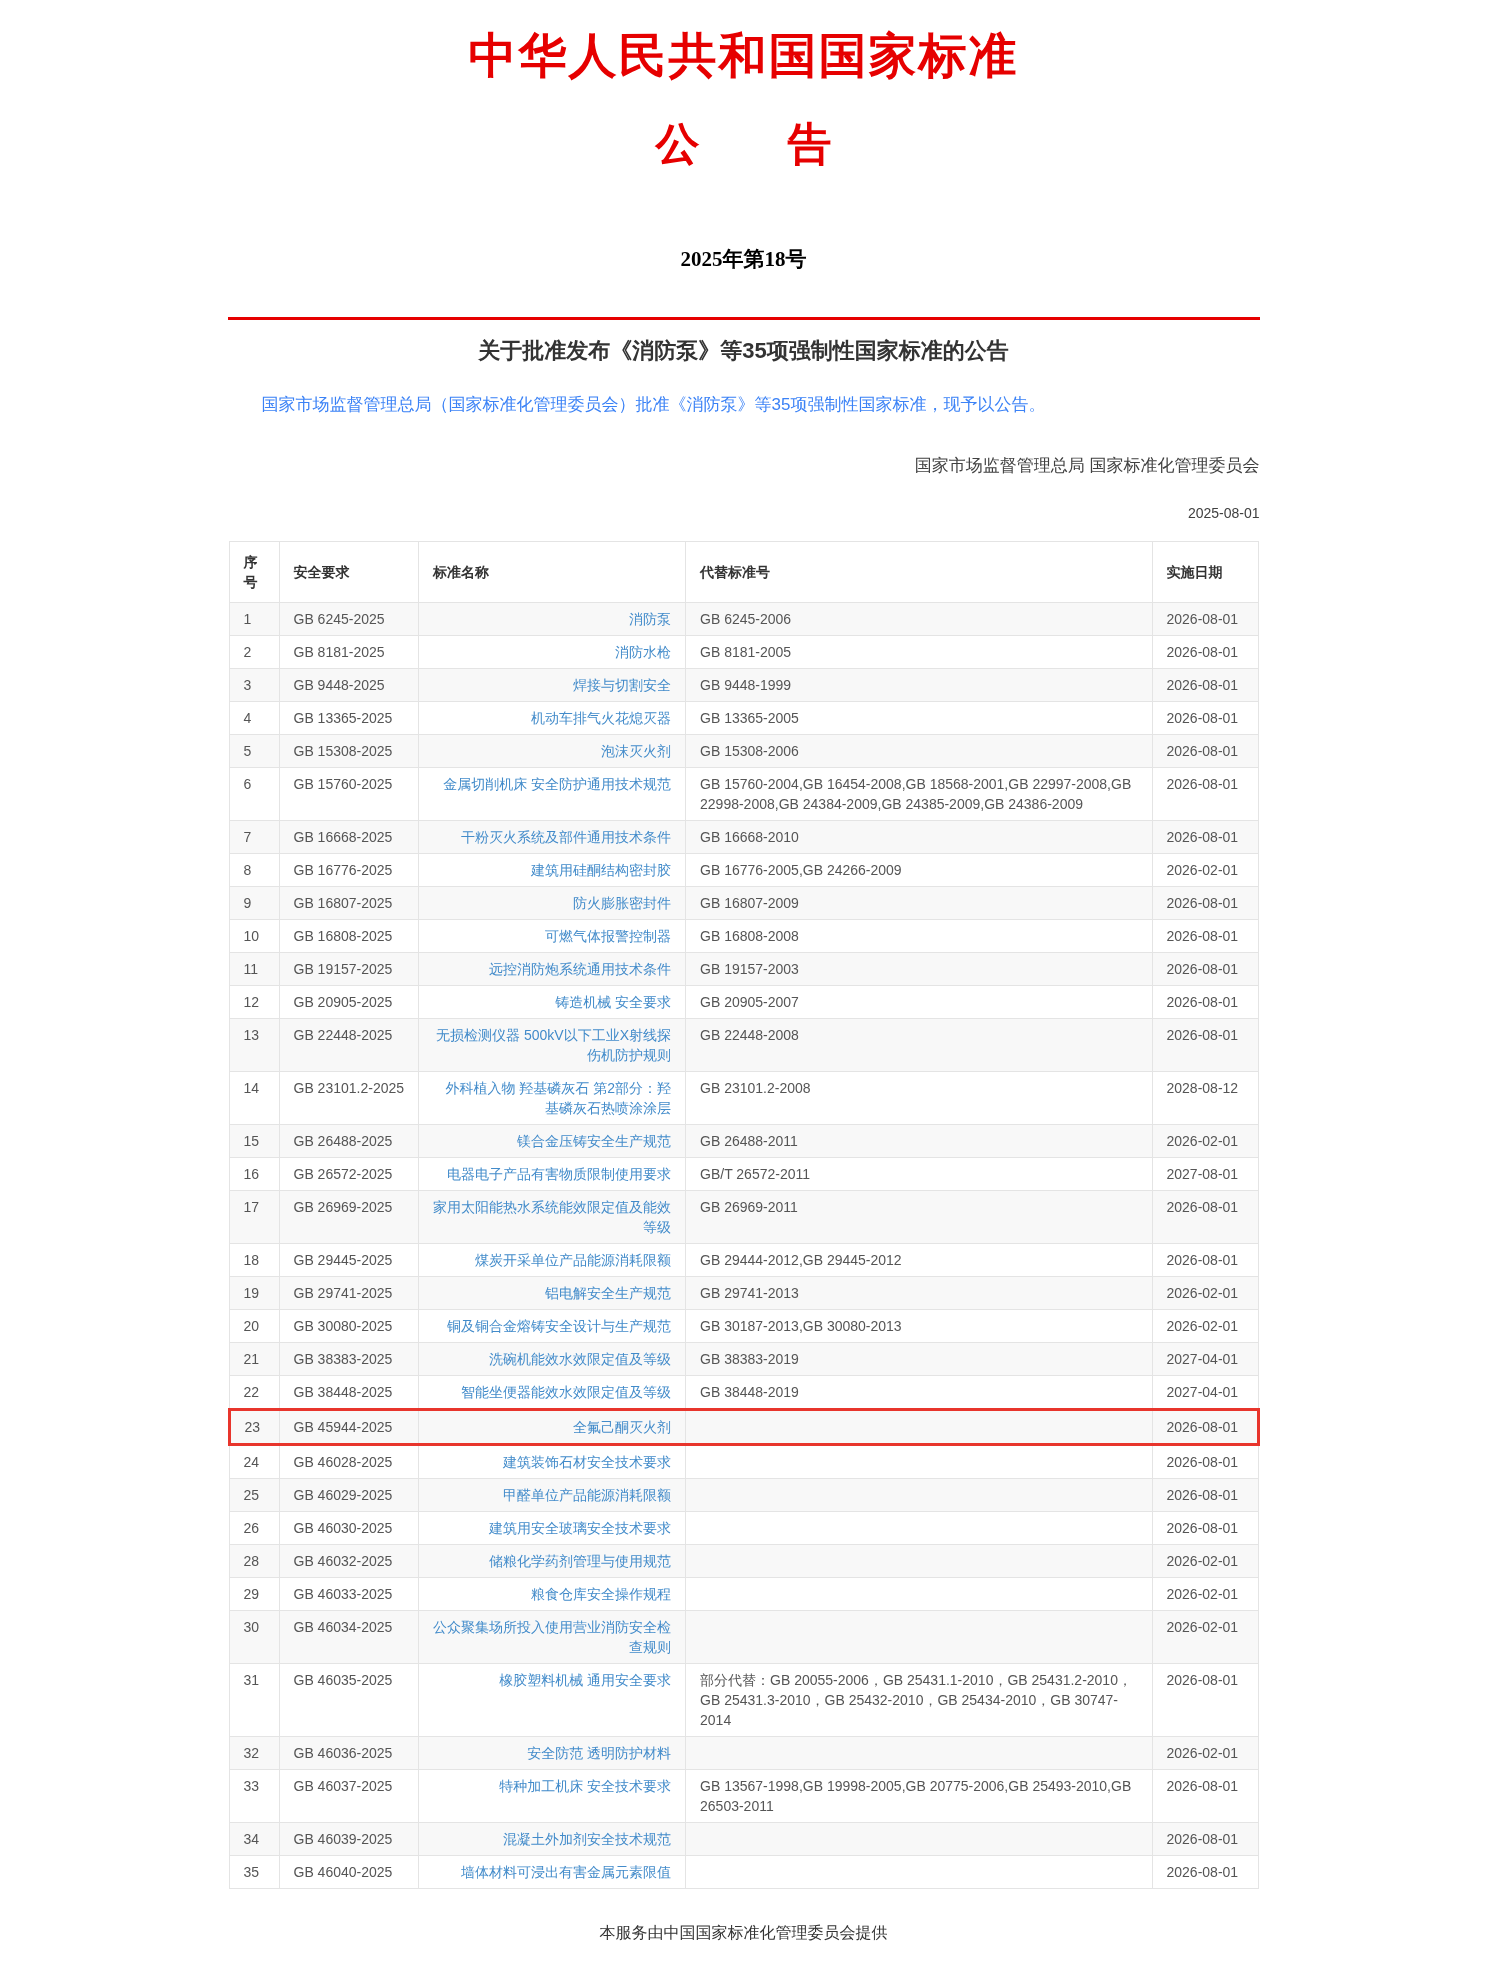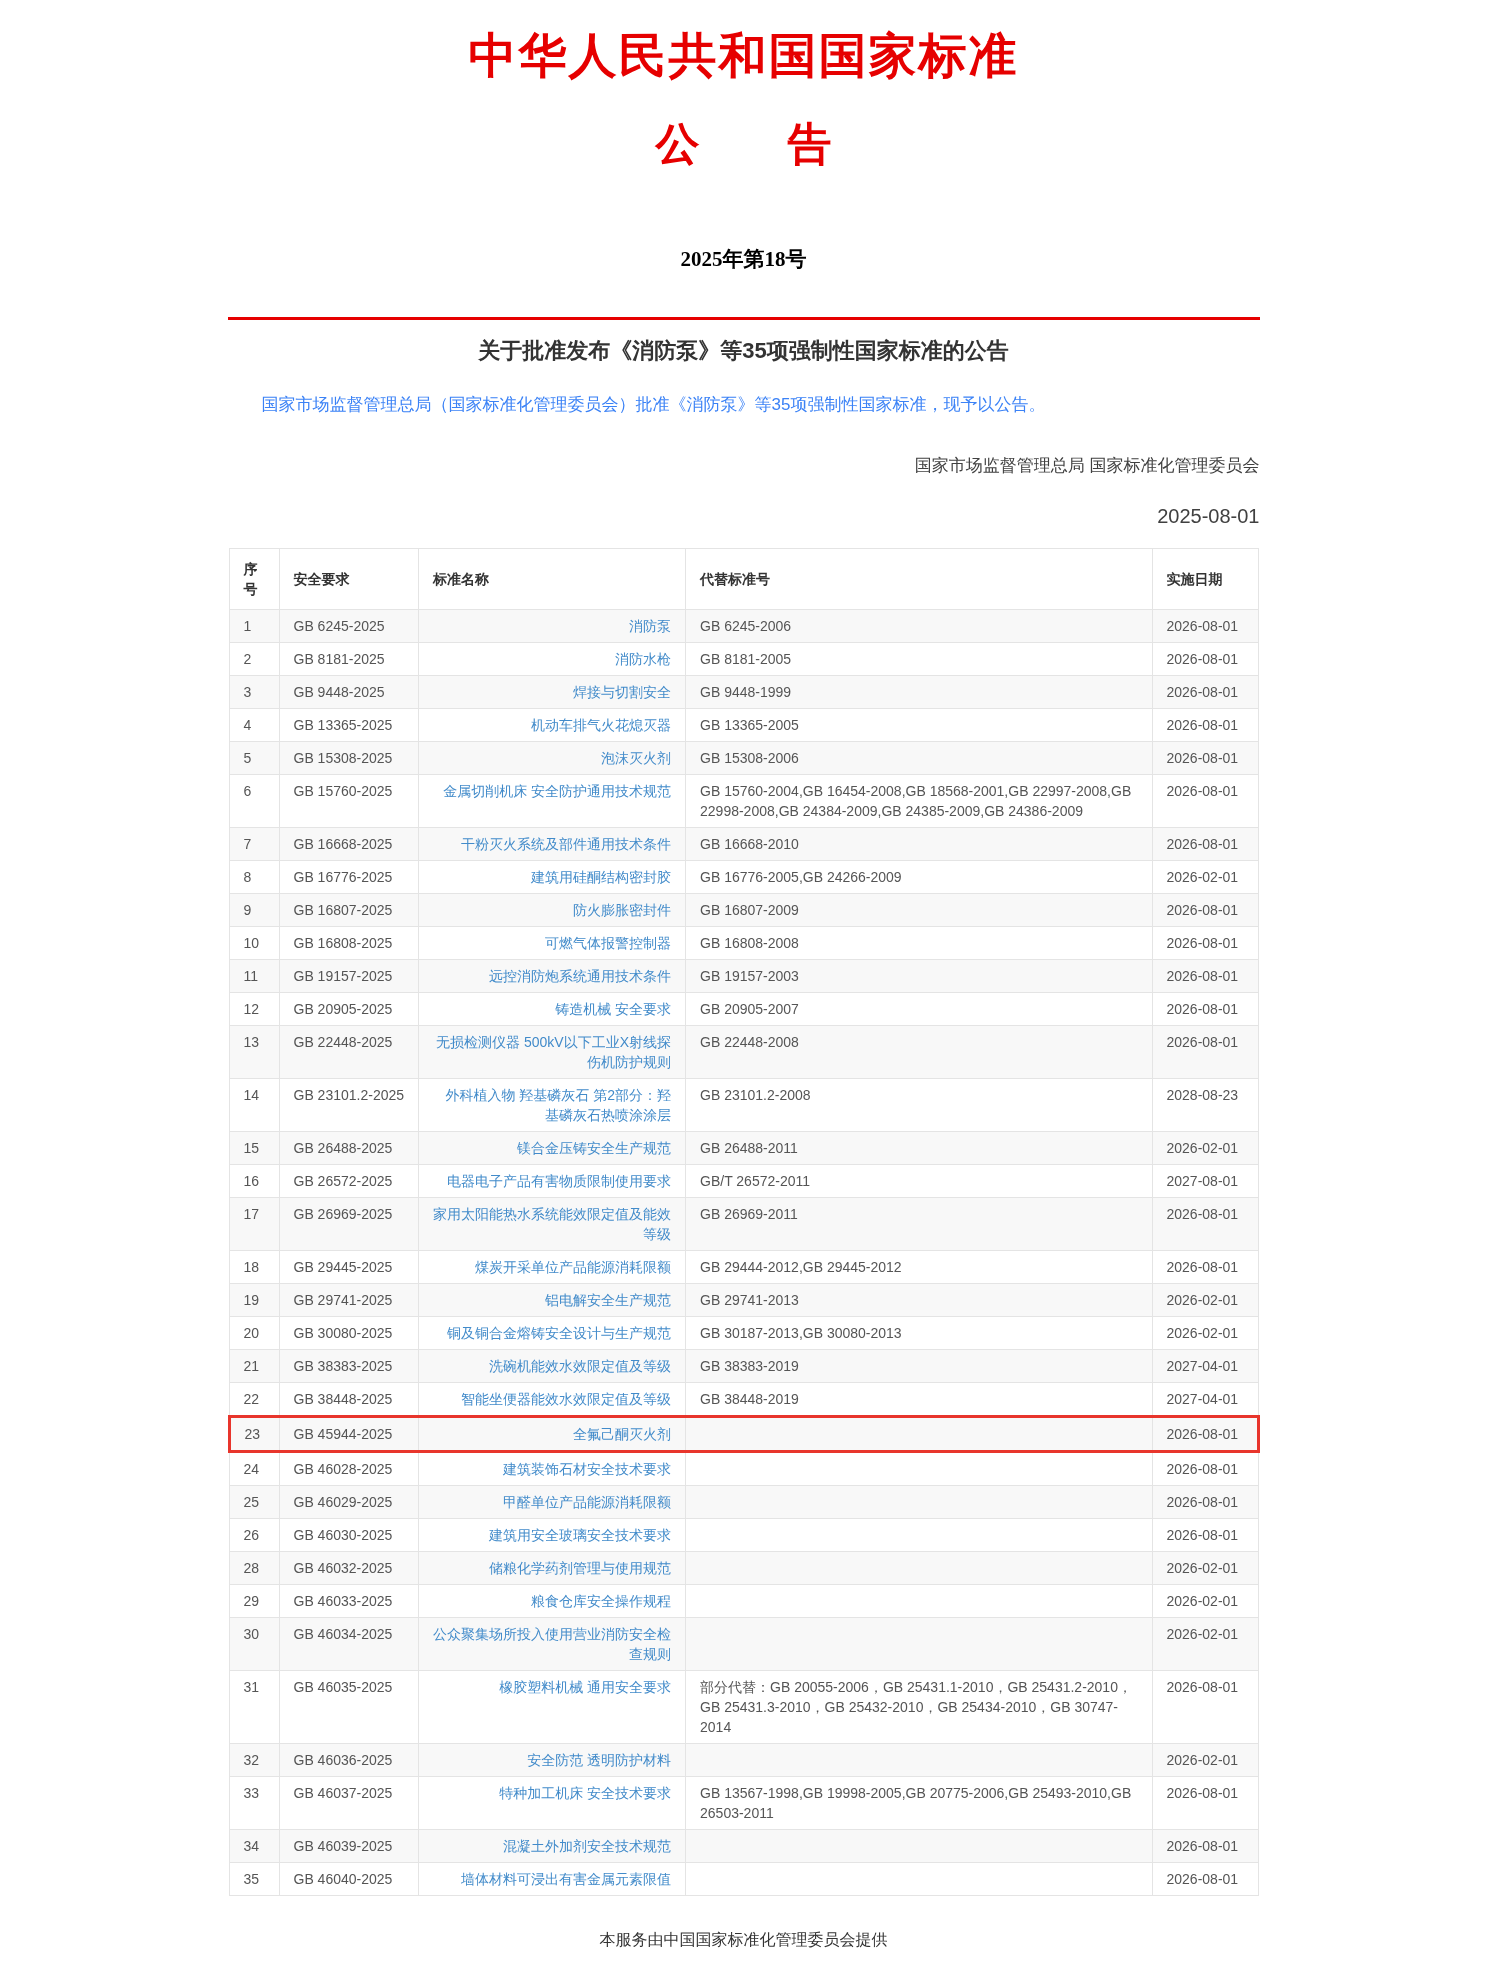--- a/index.html
+++ b/index.html
@@ -22,21 +22,21 @@
     font-weight:bold; font-size:21px;
   }
   .red-rule { height:3px; background:#e60000; margin-top:44px; }
 
   .attach { font-size:15px; color:#333; margin-top:8px; }
   .attach a { color:#337ab7; text-decoration:none; cursor:pointer; }
 
   .doc-title { text-align:center; font-size:22px; font-weight:bold; color:#333; margin-top:16px; }
   .doc-para  { font-size:17px; color:#3b82f6; margin-top:26px; text-indent:2em; line-height:1.5; }
   .agency    { text-align:right; font-size:17px; color:#404040; margin-top:36px; }
-  .pubdate   { text-align:right; font-size:20px; color:#404040; margin-top:28px; }
+  .pubdate   { text-align:right; font-size:14px; color:#404040; margin-top:28px; }
 
   table.std { width:100%; border-collapse:collapse; margin-top:20px; border-top:1px solid #b9b9b9; }
   table.std th {
     background:#ffffff; font-size:14px; color:#333; text-align:left;
     font-weight:bold; padding:10px 14px; border:1px solid #e4e4e4; line-height:20px;
   }
   table.std td {
     font-size:14px; color:#555; padding:6px 14px;
     border:1px solid #e4e4e4; vertical-align:top; line-height:20px;
   }
@@ -170,21 +170,21 @@
     <td class="c-code">GB 22448-2025</td>
     <td class="c-name"><a class="std-link">无损检测仪器 500kV以下工业X射线探伤机防护规则</a></td>
     <td>GB 22448-2008</td>
     <td class="c-date">2026-08-01</td>
   </tr>
         <tr>
     <td class="c-no">14</td>
     <td class="c-code">GB 23101.2-2025</td>
     <td class="c-name"><a class="std-link">外科植入物 羟基磷灰石 第2部分：羟基磷灰石热喷涂涂层</a></td>
     <td>GB 23101.2-2008</td>
-    <td class="c-date">2028-08-23</td>
+    <td class="c-date">2028-08-12</td>
   </tr>
         <tr>
     <td class="c-no">15</td>
     <td class="c-code">GB 26488-2025</td>
     <td class="c-name"><a class="std-link">镁合金压铸安全生产规范</a></td>
     <td>GB 26488-2011</td>
     <td class="c-date">2026-02-01</td>
   </tr>
         <tr>
     <td class="c-no">16</td>

